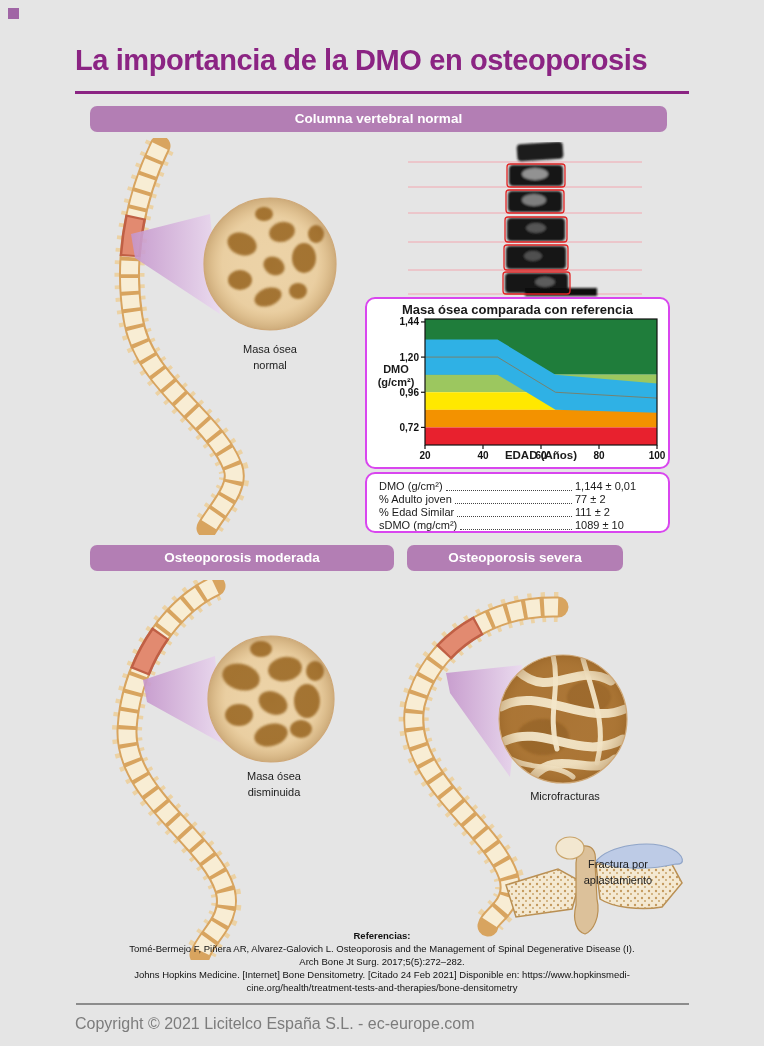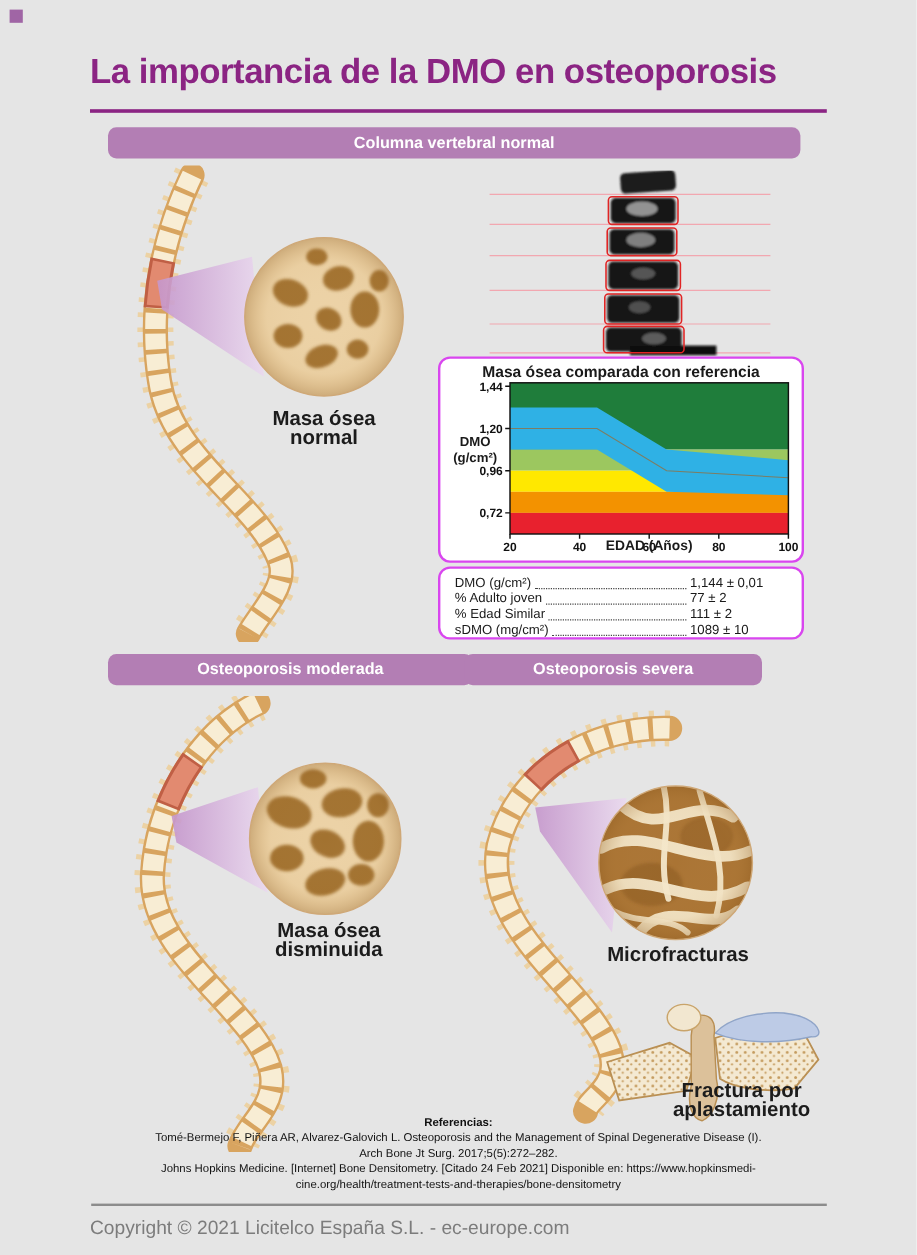--- a/index.html
+++ b/index.html
@@ -6,26 +6,26 @@
   #page{position:relative;width:764px;height:1046px;background:#e5e5e5;overflow:hidden;
         font-family:"Liberation Sans",sans-serif;color:#1a1a1a;}
   .abs{position:absolute;}
   #corner-mark{left:8px;top:8px;width:11px;height:11px;background:#a065a5;}
   #page-title{left:75px;top:44px;width:620px;font-size:29px;font-weight:bold;color:#8b2483;letter-spacing:-0.4px;}
   #title-rule{left:75px;top:91px;width:614px;height:3px;background:#8b2483;}
   .banner{height:26px;background:#b37eb4;border-radius:7px;color:#fff;font-weight:bold;
           font-size:13.5px;text-align:center;line-height:26px;}
   #banner-normal{left:90px;top:106px;width:577px;}
   #banner-moderada{left:90px;top:545px;width:304px;}
-  #banner-severa{left:387px;top:545px;width:248px;}
-  .fig-caption{font-size:17px;line-height:16px;text-align:center;color:#1c1c1c;font-weight:bold;}
+  #banner-severa{left:407px;top:545px;width:216px;}
+  .fig-caption{font-size:11px;line-height:16px;text-align:center;color:#1c1c1c;}
   #caption-normal{left:200px;top:341px;width:140px;}
   #caption-disminuida{left:203px;top:768px;width:142px;}
   #caption-micro{left:495px;top:788px;width:140px;}
-  #caption-fractura{left:543px;top:901px;width:150px;}
+  #caption-fractura{left:543px;top:856px;width:150px;}
   .panel{border:2px solid #d946ef;border-radius:10px;background:#fff;box-sizing:border-box;}
   #chart-box{left:365px;top:297px;width:305px;height:172px;}
   #chart-title{left:0;top:3px;width:100%;text-align:center;font-size:13px;font-weight:bold;}
   #chart-ylabel{left:2px;top:64px;width:54px;text-align:center;font-size:11px;font-weight:bold;line-height:13px;}
   #chart-xlabel{left:58px;top:150px;width:232px;text-align:center;font-size:11.5px;font-weight:bold;}
   #results-box{left:365px;top:472px;width:305px;height:61px;padding:6px 13px 0 12px;}
   .trow{display:flex;align-items:flex-end;font-size:11px;line-height:13px;}
   .tlabel{white-space:nowrap;}
   .leader{flex:1;border-bottom:1.6px dotted #444;margin:0 3px 2px 3px;}
   .tval{width:80px;white-space:nowrap;}

